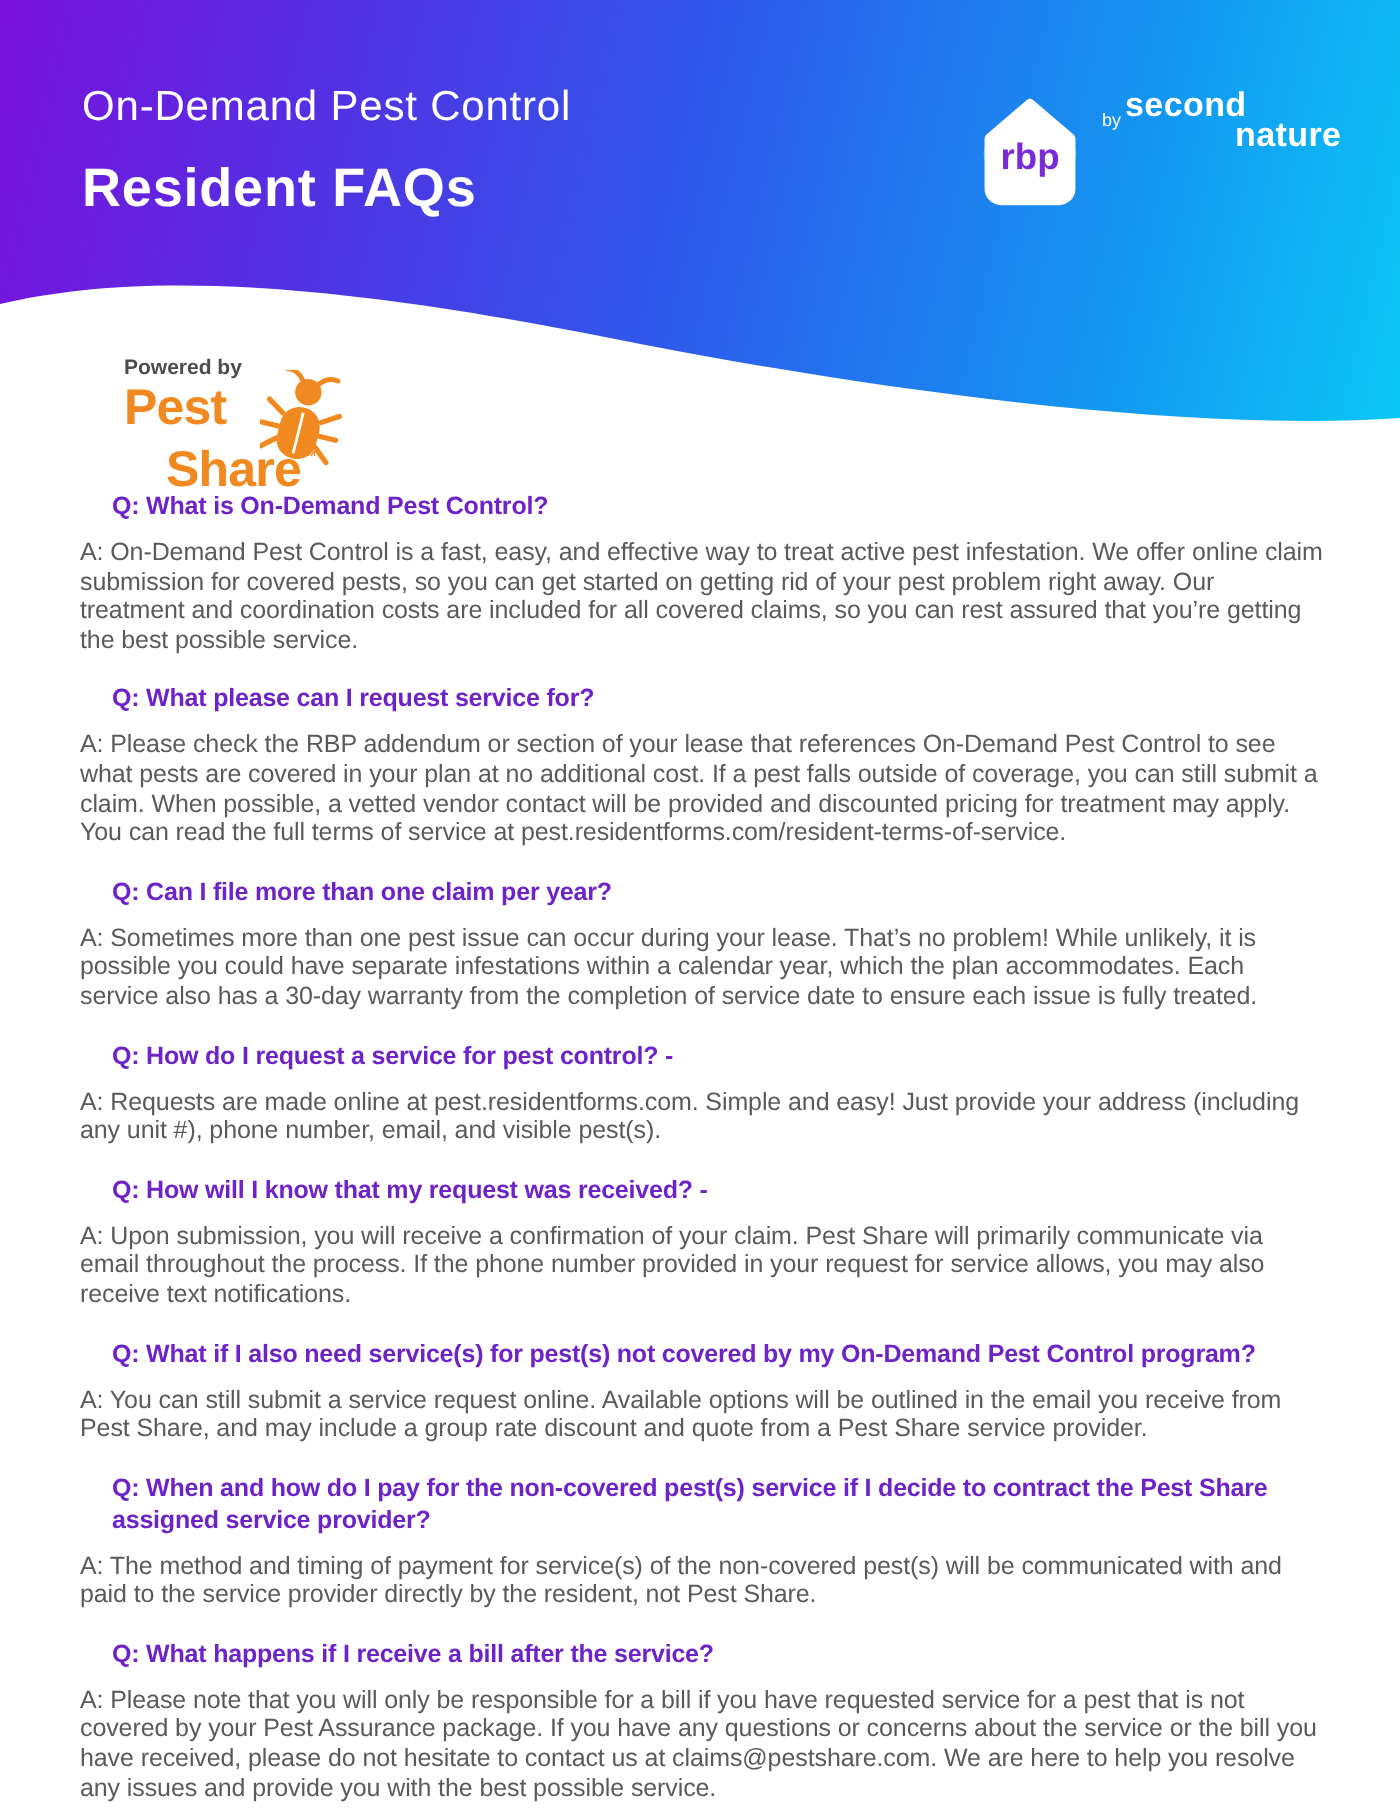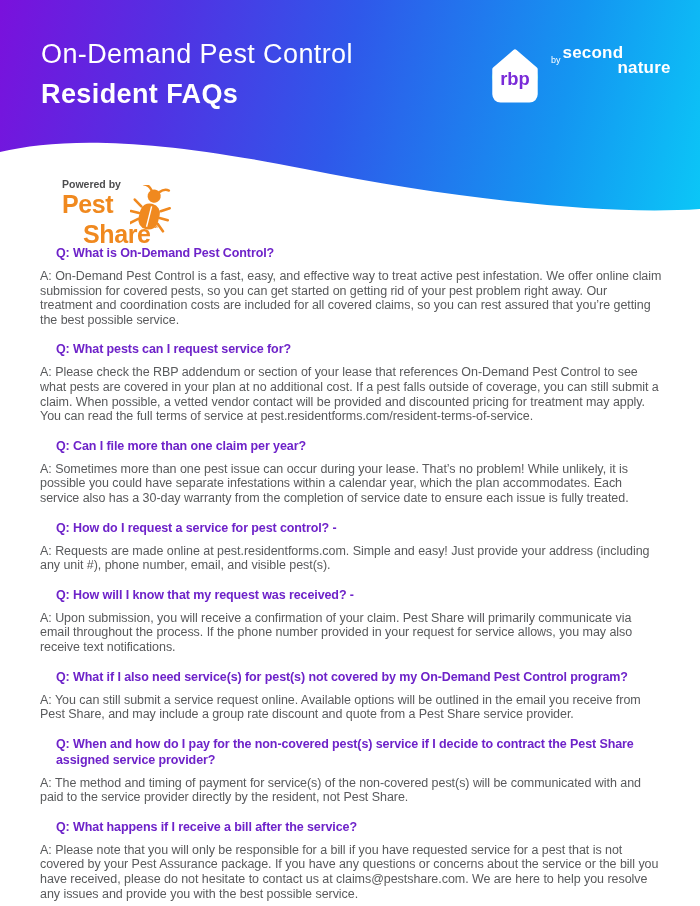--- a/index.html
+++ b/index.html
@@ -10,21 +10,21 @@
   }
 
   
   .header {
     position:absolute; top:0; left:0; width:700px; height:230px;
     background:linear-gradient(103deg,#7a11dc 0%,#5132e3 24%,#2f58ea 48%,#1495f1 78%,#0bc8f7 100%);
   }
   .wave { position:absolute; bottom:0; left:0; width:700px; height:125px; display:block; }
 
   .titles { position:absolute; left:41px; top:38px; color:#ffffff; z-index:2; }
-  .title1 { font-size:27px; font-weight:400; letter-spacing:0.4px; line-height:32px; }
+  .title1 { font-size:21px; font-weight:400; letter-spacing:0.4px; line-height:32px; }
   .title2 { font-size:27px; font-weight:700; letter-spacing:0.4px; line-height:32px; margin-top:8px; }
 
   .brand { position:absolute; left:486px; top:45px; display:flex; z-index:2; }
   .badge { width:58px; height:62px; display:block; }
   .sn { margin-left:7px; color:#ffffff; white-space:nowrap; }
   .sn-by { font-size:9px; font-weight:400; vertical-align:10px; margin-right:2px; }
   .sn-name { display:inline-block; font-weight:700; font-size:17px; line-height:15px; letter-spacing:0.2px; }
   .sn-line2 { margin-left:15px;padding-left:40px; }
 
   
@@ -97,21 +97,21 @@
     </div>
   </div>
 
   <main class="faq">
     <section class="faq-item">
       <h3>Q: What is On-Demand Pest Control?</h3>
       <p>A: On-Demand Pest Control is a fast, easy, and effective way to treat active pest infestation. We offer online claim submission for covered pests, so you can get started on getting rid of your pest problem right away. Our treatment and coordination costs are included for all covered claims, so you can rest assured that you’re getting the best possible service.</p>
     </section>
 
     <section class="faq-item">
-      <h3>Q: What pests can I request service for?</h3>
+      <h3>Q: What please can I request service for?</h3>
       <p>A: Please check the RBP addendum or section of your lease that references On-Demand Pest Control to see what pests are covered in your plan at no additional cost. If a pest falls outside of coverage, you can still submit a claim. When possible, a vetted vendor contact will be provided and discounted pricing for treatment may apply. You can read the full terms of service at pest.residentforms.com/resident-terms-of-service.</p>
     </section>
 
     <section class="faq-item">
       <h3>Q: Can I file more than one claim per year?</h3>
       <p>A: Sometimes more than one pest issue can occur during your lease. That’s no problem! While unlikely, it is possible you could have separate infestations within a calendar year, which the plan accommodates. Each service also has a 30-day warranty from the completion of service date to ensure each issue is fully treated.</p>
     </section>
 
     <section class="faq-item">
       <h3>Q: How do I request a service for pest control? -</h3>

